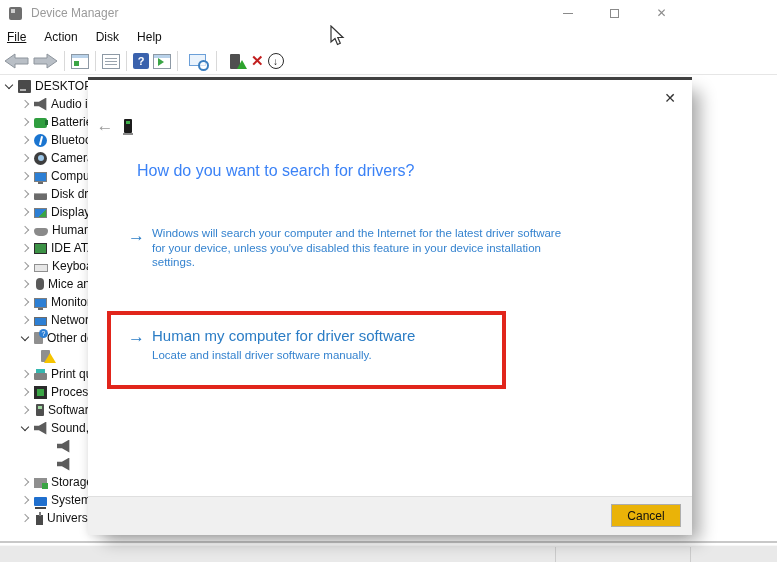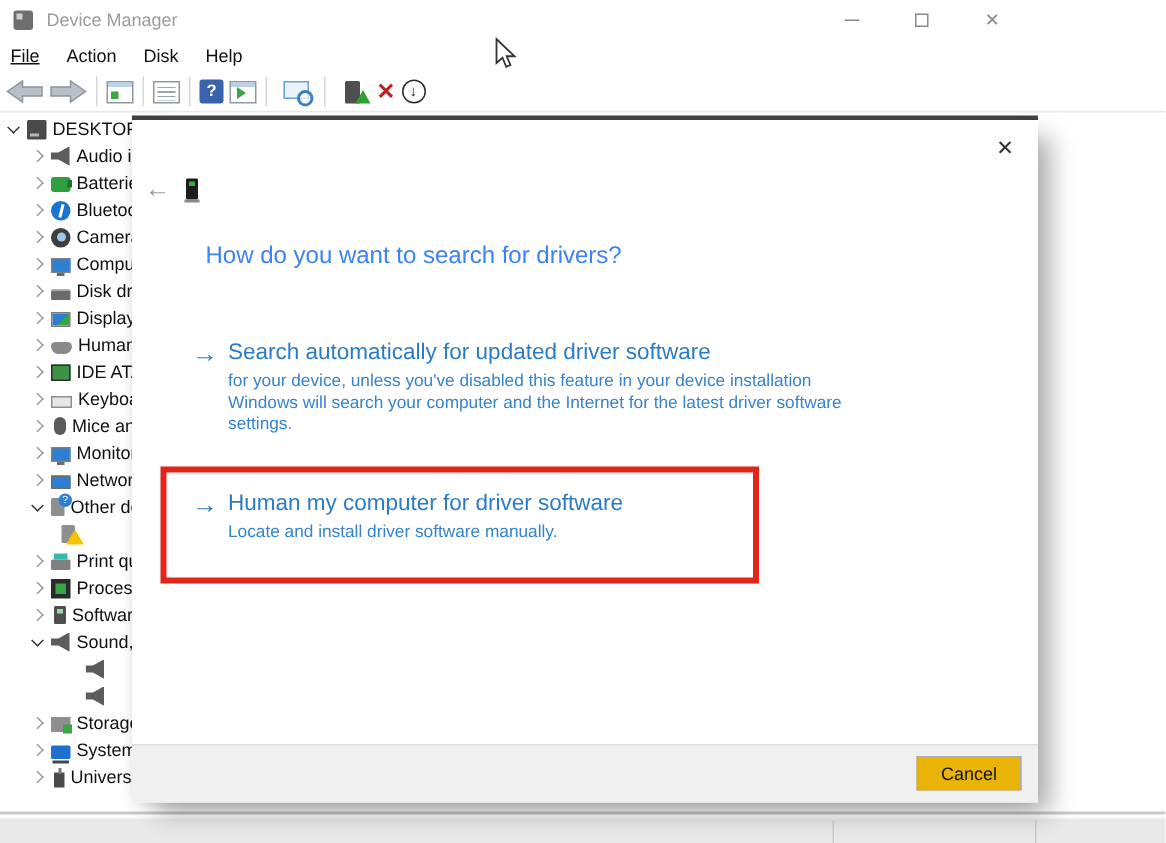--- a/index.html
+++ b/index.html
@@ -323,24 +323,23 @@
     <div class="dlg-header">
       <span class="dlg-back">←</span>
       <span class="dlg-dev-icon"></span>
     </div>
 
     <div class="dlg-heading">How do you want to search for drivers?</div>
 
     <div class="opt opt1">
       <span class="opt-arrow">→</span>
       <span>
-        <div class="opt-title">Search automatically for updated driver software</div>
         <div class="opt-desc">
+          <div>Windows will search your computer and the Internet for the latest driver software</div>
           <div>for your device, unless you've disabled this feature in your device installation</div>
-          <div>Windows will search your computer and the Internet for the latest driver software</div>
           <div>settings.</div>
         </div>
       </span>
     </div>
 
     <div class="highlight-box"></div>
 
     <div class="opt opt2">
       <span class="opt-arrow">→</span>
       <span>

